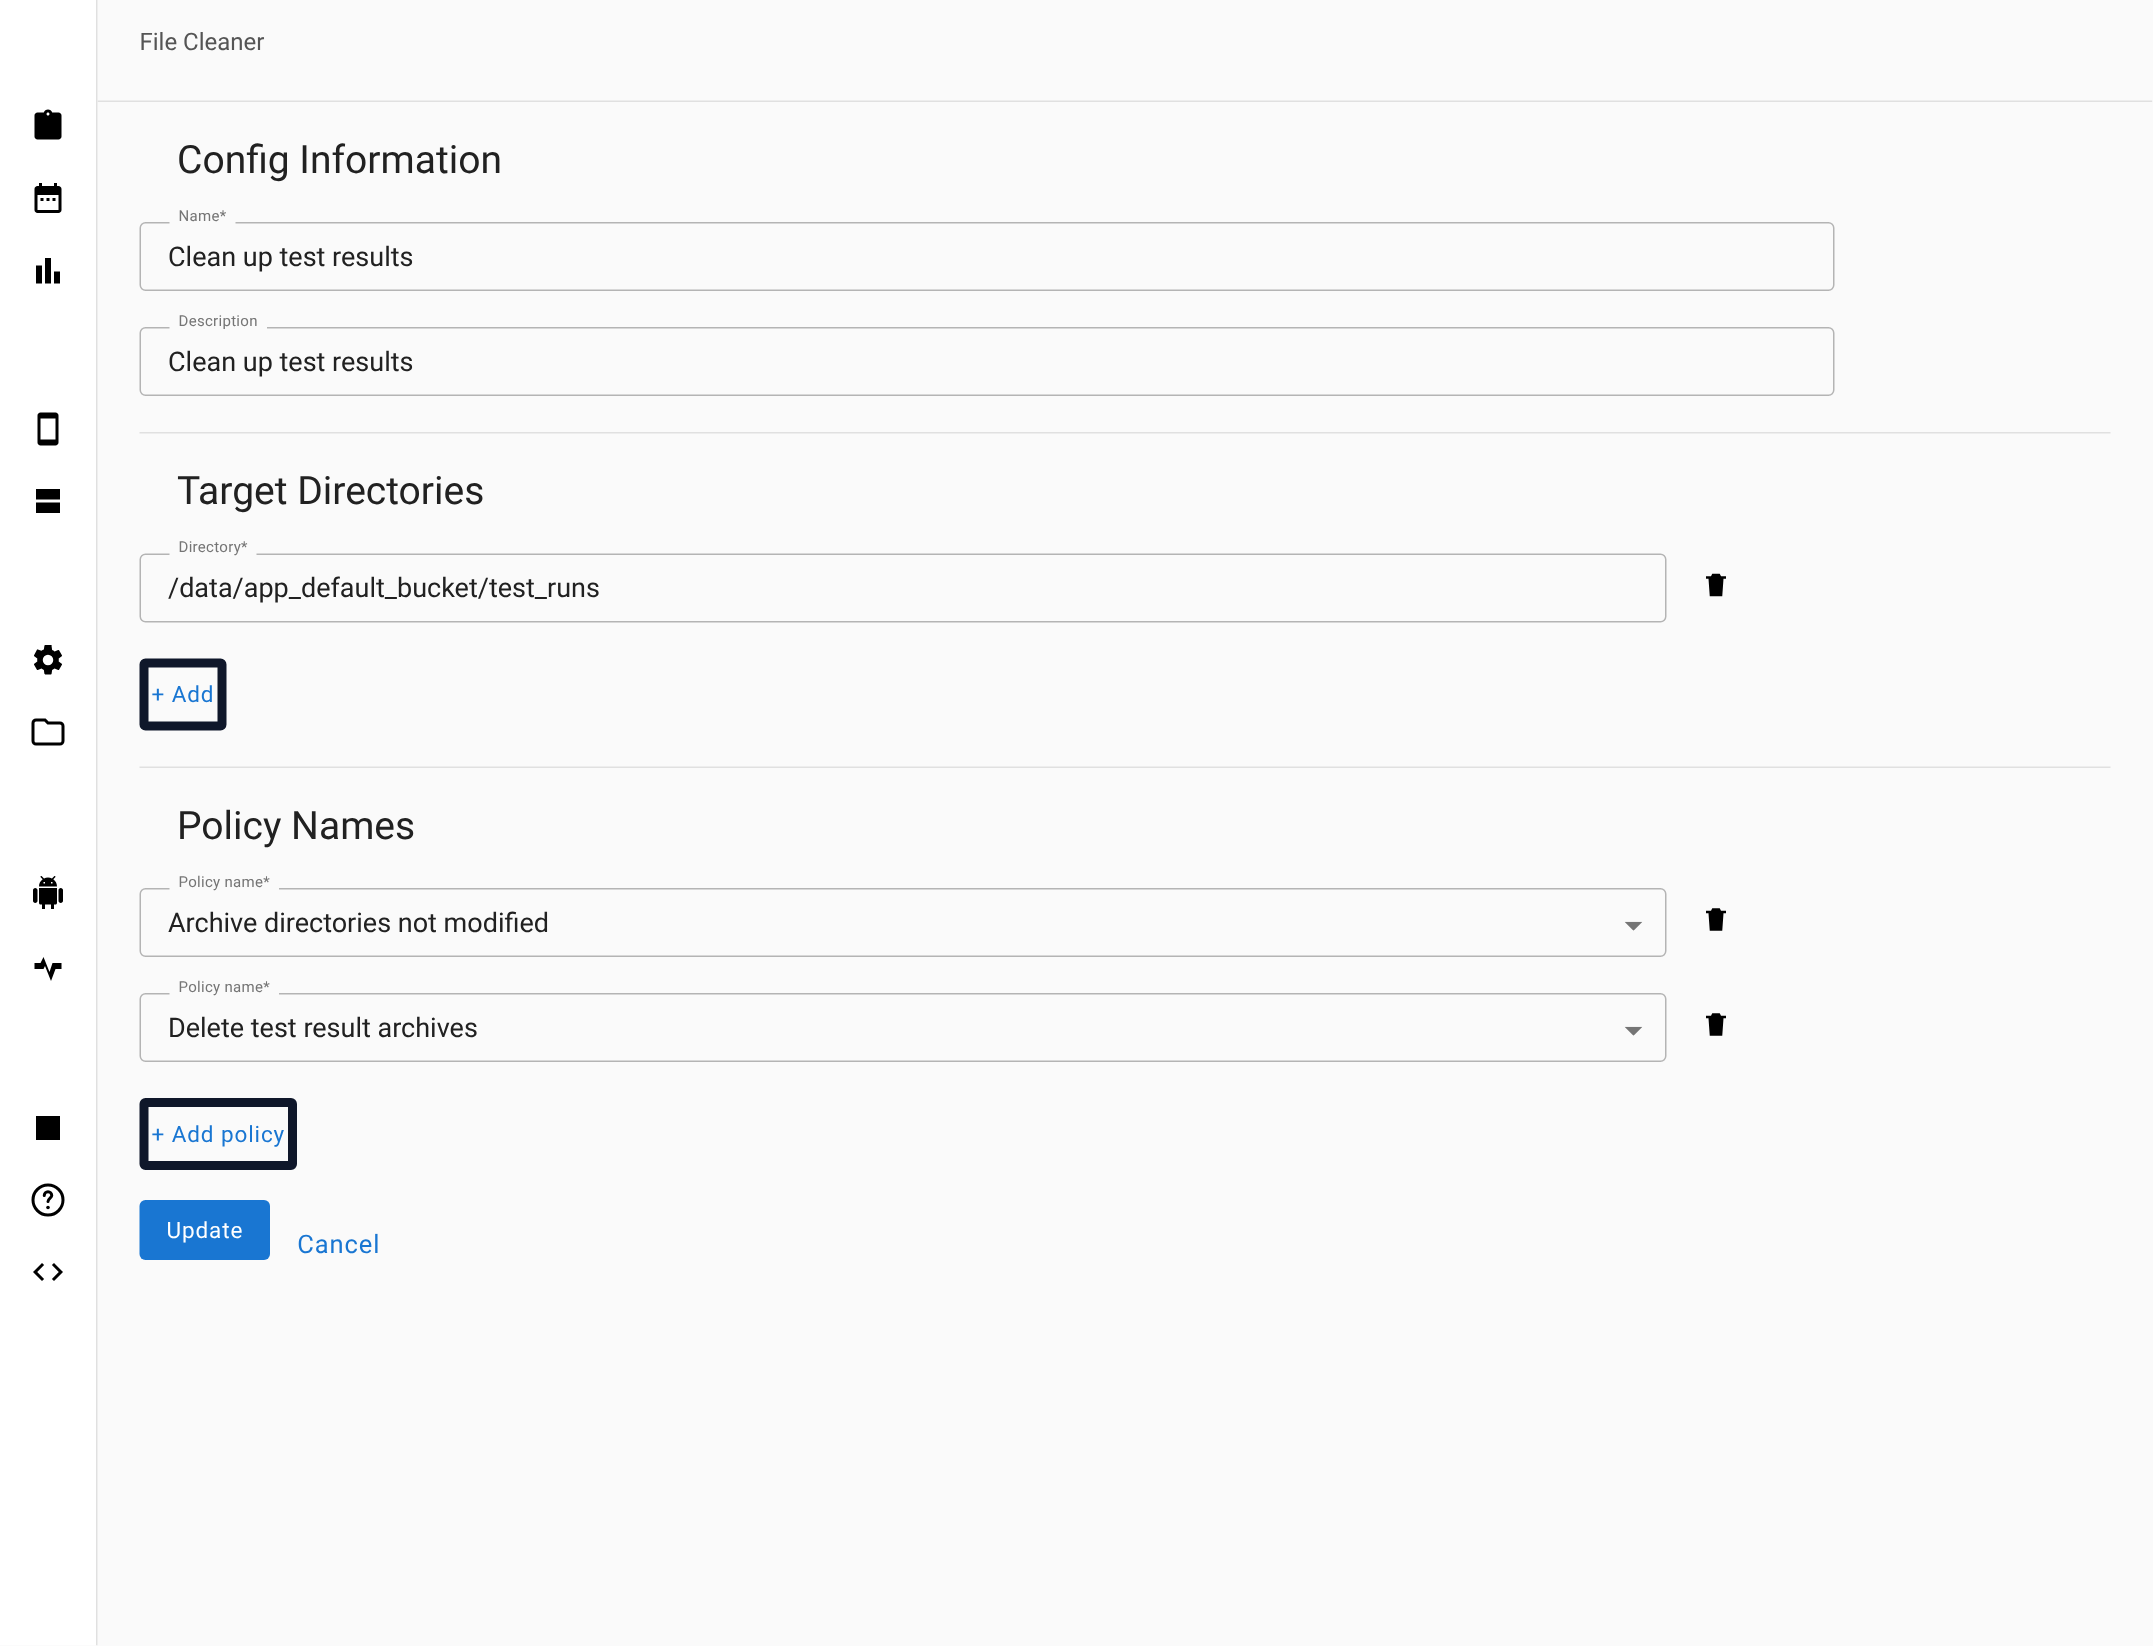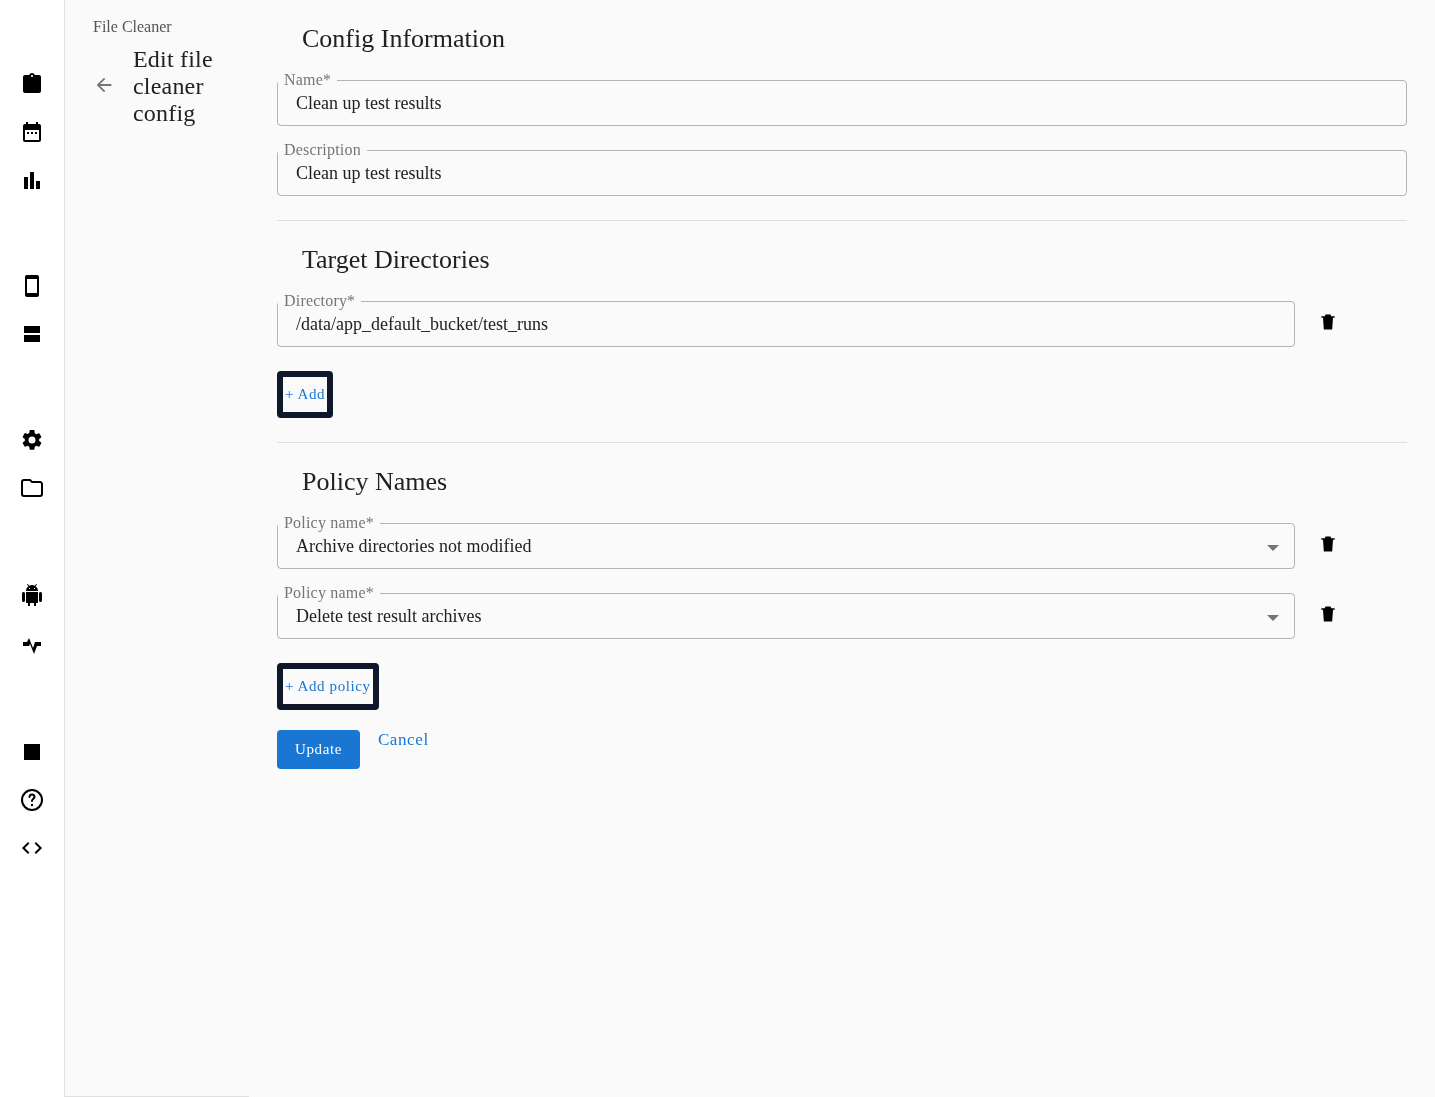--- a/index.html
+++ b/index.html
@@ -29,23 +29,22 @@
       justify-content: center;
       cursor: pointer;
       color: #000;
     }
     .sidebar .nav-item svg { width: 24px; height: 24px; fill: #000; }
     .nav-spacer { height: 58px; }
     .nav-spacer-lg { height: 60px; }
     .main {
       flex: 1;
       display: flex;
-      flex-direction: row;
+      flex-direction: column;
       overflow: auto;
-      font-family: Liberation Serif, serif;
     }
     .header {
       padding: 18px 28px 20px 28px;
       border-bottom: 1px solid #e0e0e0;
     }
     .breadcrumb {
       font-size: 16px;
       color: #555;
       margin-bottom: 10px;
     }
@@ -74,24 +73,24 @@
       color: #212121;
       margin-left: 25px;
     }
     .field-wrap {
       position: relative;
       margin-bottom: 24px;
     }
     .field-label {
       position: absolute;
       top: -9px;
-      left: 1px;
+      left: 20px;
       background: #fafafa;
       padding: 0 6px;
-      font-size: 16px;
+      font-size: 10px;
       color: #757575;
       letter-spacing: 0.2px;
     }
     .text-input, .select-input {
       width: 100%;
       height: 46px;
       border: 1px solid rgba(0,0,0,0.28);
       border-radius: 4px;
       background: transparent;
       padding: 0 18px;
@@ -141,21 +140,21 @@
       background: transparent;
       font-size: 15px;
       letter-spacing: 0.6px;
       padding: 9px 2px;
       border-radius: 4px;
       cursor: pointer;
       font-family: inherit;
     }
     .actions {
       display: flex;
-      align-items: flex-start;
+      align-items: flex-end;
       gap: 18px;
       margin-top: 20px;
     }
     .primary-btn {
       background: #1976d2;
       color: #fff;
       border: none;
       font-size: 15px;
       letter-spacing: 0.6px;
       padding: 11px 18px;
@@ -267,30 +266,20 @@
         <svg viewBox="0 0 24 24">
             <path d="M9.4 16.6L4.8 12l4.6-4.6L8 6l-6 6 6 6 1.4-1.4zm5.2 0l4.6-4.6-4.6-4.6L16 6l6 6-6 6-1.4-1.4z"></path>
           </svg>
       </span>
     </div>
   </nav>
 
   <div class="main">
     <div class="header">
       <div class="breadcrumb">File Cleaner</div>
-      <div class="title-row">
-        <div class="back-arrow">
-          <span>
-            <svg viewBox="0 0 24 24">
-                <path d="M20 11H7.83l5.59-5.59L12 4l-8 8 8 8 1.41-1.41L7.83 13H20v-2z"></path>
-              </svg>
-          </span>
-        </div>
-        <h1 class="page-title">Edit file cleaner config</h1>
-      </div>
     </div>
 
     <div class="content">
       
       <h2 class="section-title">Config Information</h2>
 
       <div class="field-wrap field-full">
         <span class="field-label">Name*</span>
         <input class="text-input" type="text" value="Clean up test results" style="">
       </div>

